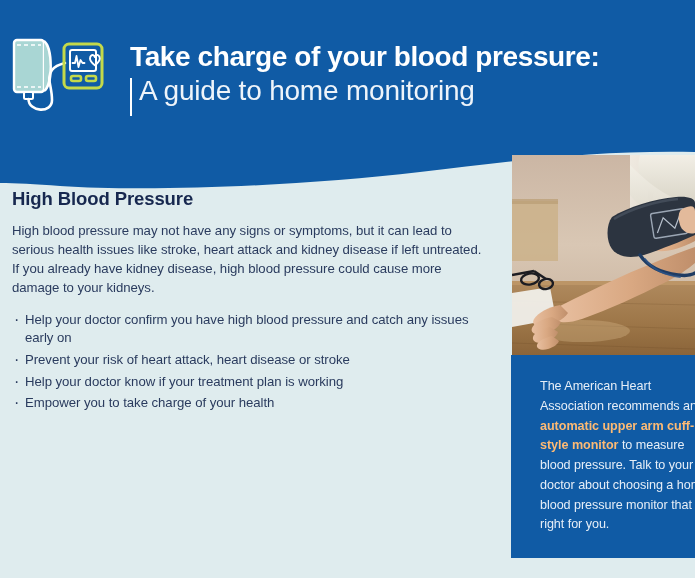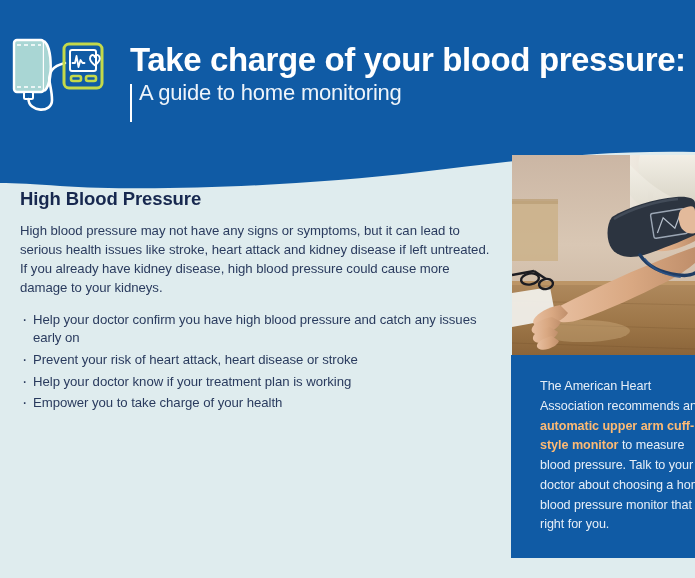--- a/index.html
+++ b/index.html
@@ -33,45 +33,45 @@
     display:flex; align-items:center;
     z-index:3;
   }
 
   
   #bp-icon { margin-left:8px; width:100px; height:90px; display:block; flex:none; }
 
   #title-block { margin-left:22px; position:relative; }
   #main-title {
     color:#ffffff;
-    font-size:33px;
+    font-size:28px;
     font-weight:bold;
     letter-spacing:-0.4px;
     line-height:1.06;
     white-space:nowrap;
   }
   #subtitle-row { position:relative; margin-top:2px; padding-left:9px; }
   #subtitle-rule {
     position:absolute; left:0; top:4px;
     width:1.6px; height:38px;
     background:#ffffff;
   }
   #subtitle {
     color:#eef4fa;
-    font-size:22px;
+    font-size:28px;
     font-weight:400;
     letter-spacing:-0.2px;
     line-height:1.22;
     white-space:nowrap;
   }
 
   
   #left-col {
     position:absolute;
-    left:8px; top:188px;
+    left:0; top:188px;
     width:500px;
     padding:0 12px 0 12px;
     z-index:4;
   }
   #section-title {
     color:#17284F;
     font-size:18.5px;
     font-weight:bold;
     letter-spacing:-0.1px;
     margin-bottom:12px;

